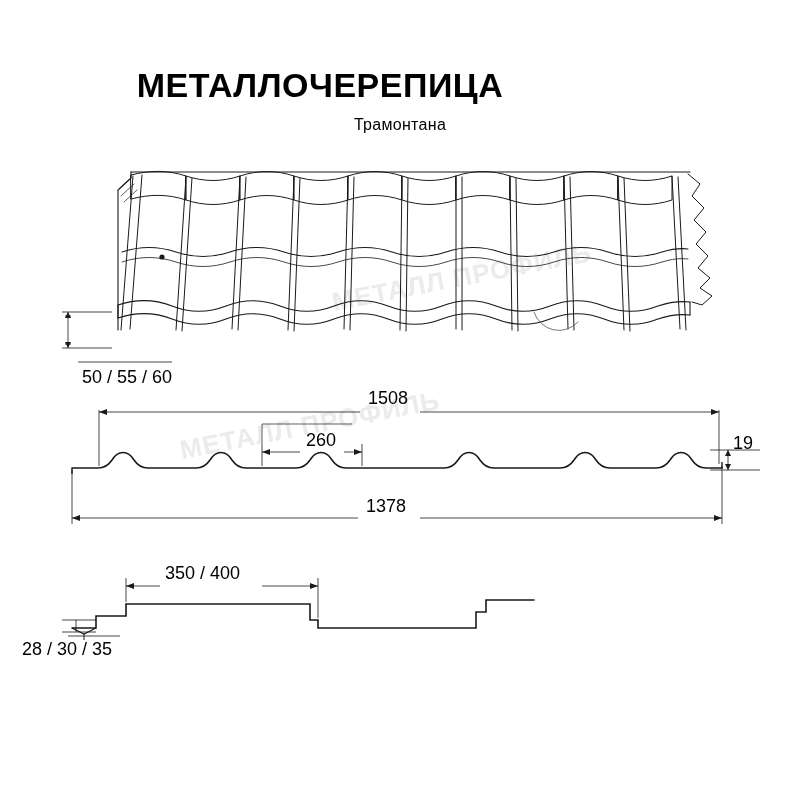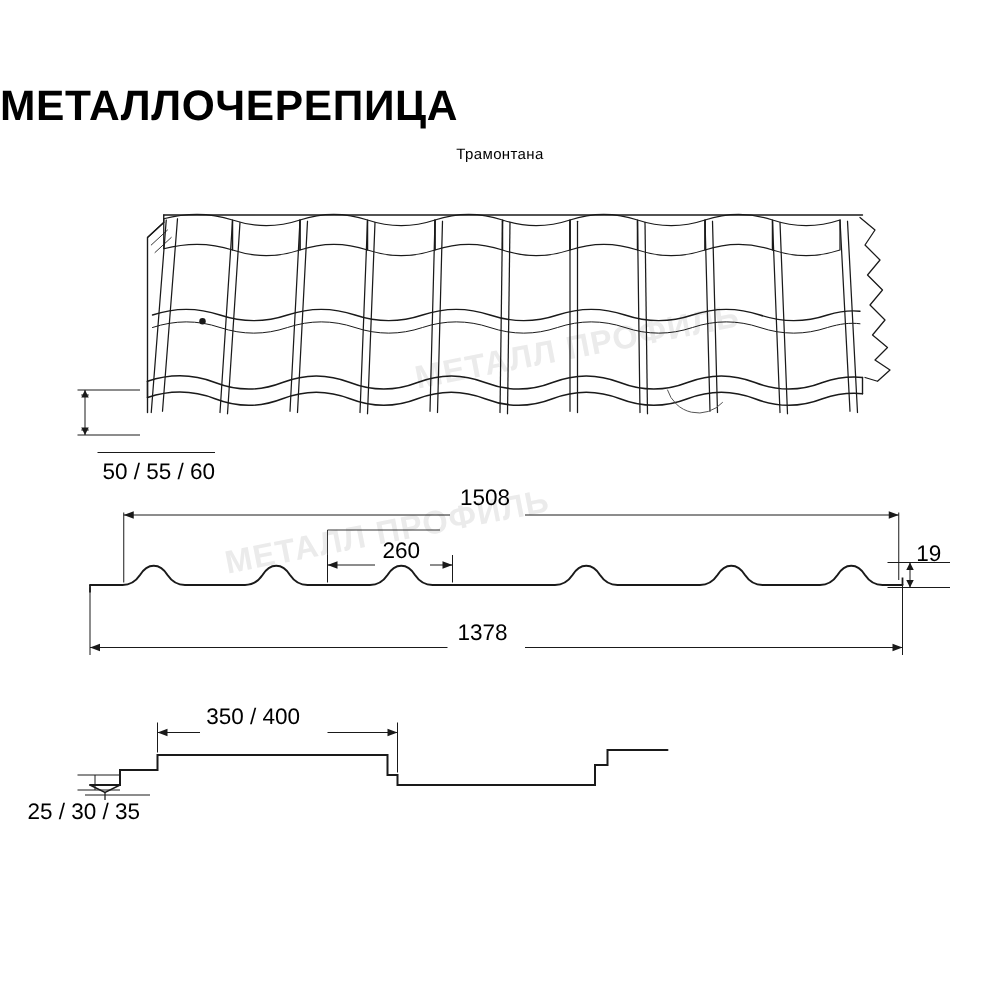--- a/index.html
+++ b/index.html
@@ -19,33 +19,34 @@
     position: absolute;
     left: 0; top: 0;
     width: 800px;
     height: 800px;
   }
   .title-main {
     position: absolute;
     left: 0;
     top: 68px;
     width: 640px;
+    text-align: center;
     font-size: 34px;
     font-weight: bold;
     letter-spacing: 0.5px;
     color: #000;
     line-height: 1.05;
   }
   .title-sub {
     position: absolute;
     left: 0;
     top: 116px;
     width: 800px;
     text-align: center;
-    font-size: 12px;
+    font-size: 16px;
     color: #000;
     letter-spacing: 0.3px;
   }
   .dim-label {
     position: absolute;
     font-size: 18px;
     color: #000;
     white-space: nowrap;
   }
   .dim-1155 { left: 368px; top: 388px; }
@@ -75,21 +76,21 @@
 
 <div class="wm wm1">МЕТАЛЛ ПРОФИЛЬ</div>
 <div class="wm wm2">МЕТАЛЛ ПРОФИЛЬ</div>
 
 <div class="dim-label dim-506">50 / 55 / 60</div>
 <div class="dim-label dim-1155">1508</div>
 <div class="dim-label dim-230">260</div>
 <div class="dim-label dim-25r">19</div>
 <div class="dim-label dim-1195">1378</div>
 <div class="dim-label dim-350">350 / 400</div>
-<div class="dim-label dim-253">25 / 30 / 35</div>
+<div class="dim-label dim-253">28 / 30 / 35</div>
 
 <svg id="sheet" viewBox="0 0 800 800" xmlns="http://www.w3.org/2000/svg">
 
   <g fill="none" stroke="#1a1a1a" stroke-width="1" stroke-linejoin="round" stroke-linecap="round">
 
     <path d="M131,172 L690,172" stroke-width="1.1"></path>
     <path d="M131,172 L131,178 L118,190 L118,330" stroke-width="1.1"></path>
 
     <g transform="translate(0,0)">
 

